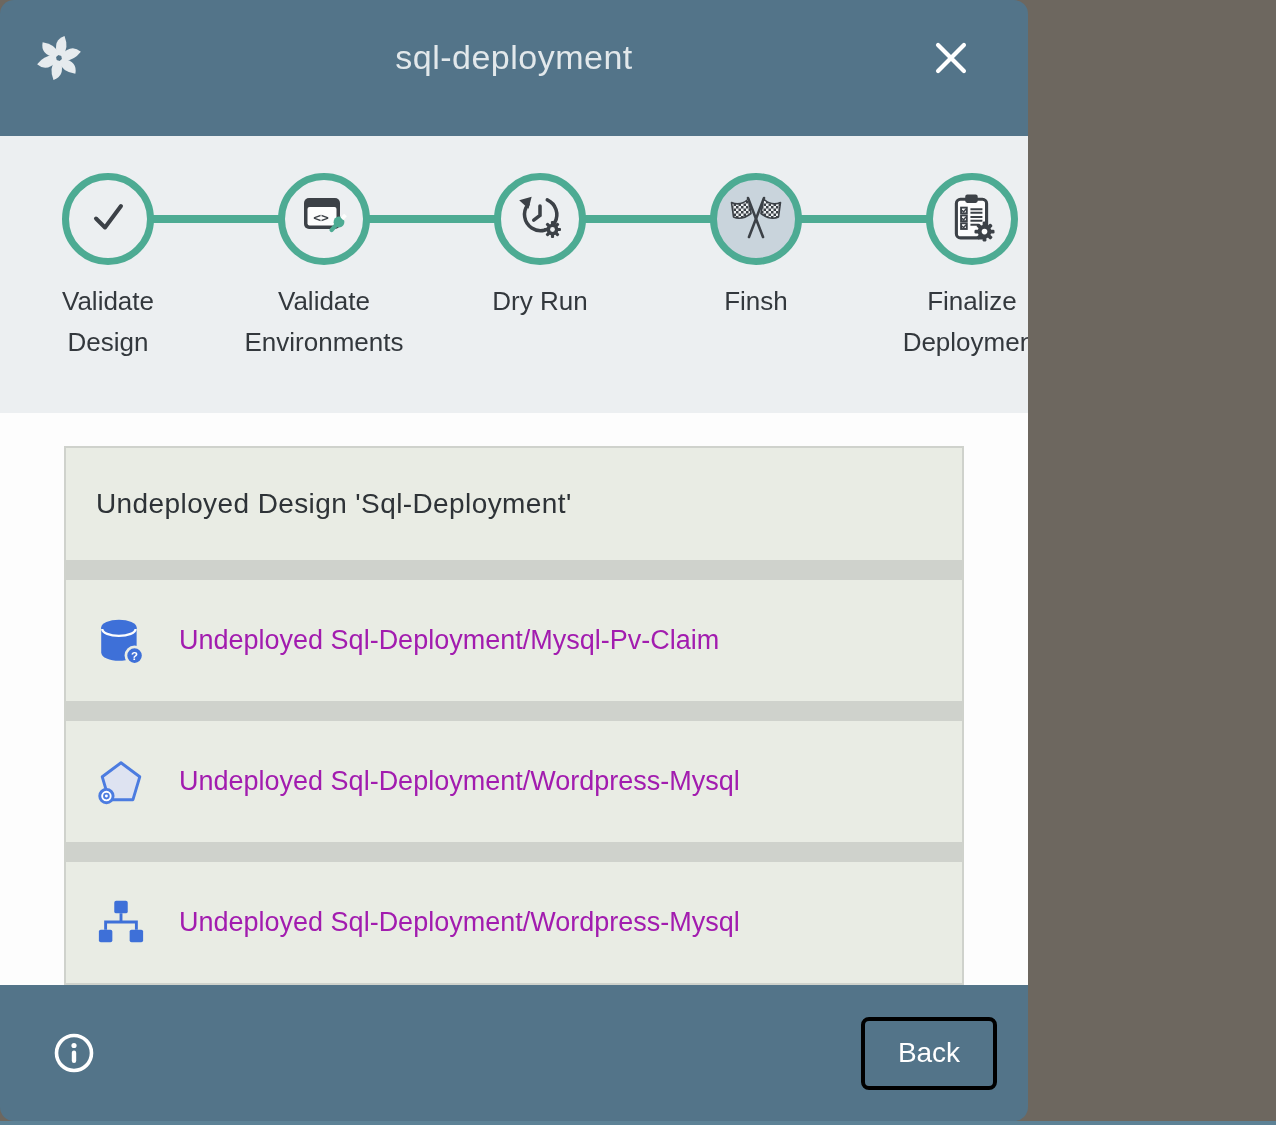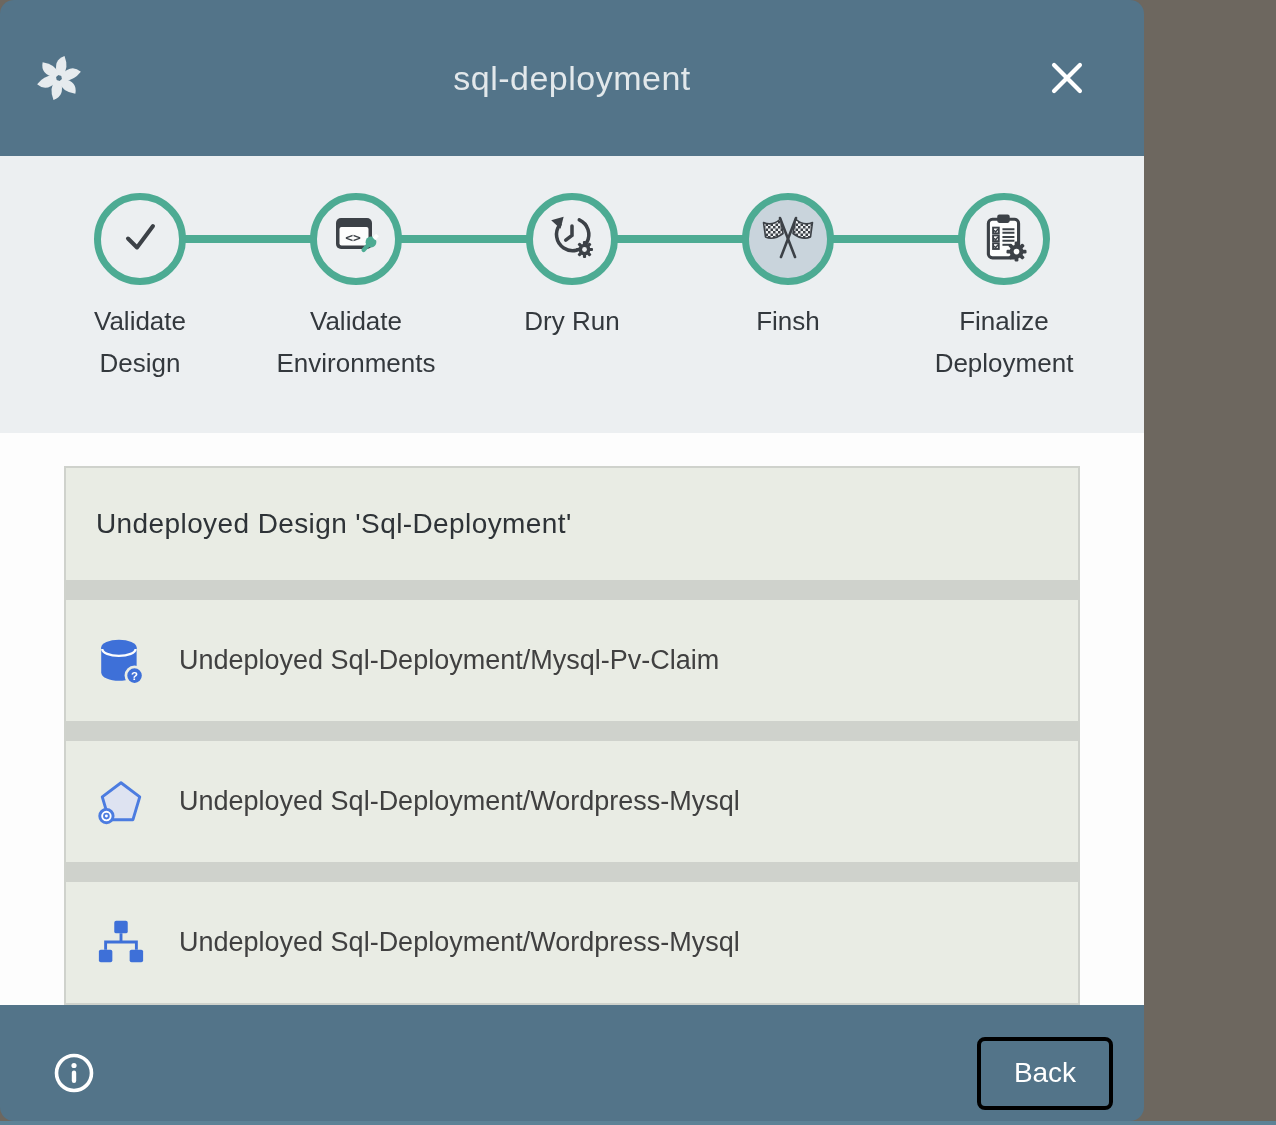--- a/index.html
+++ b/index.html
@@ -4,23 +4,23 @@
 <style>
   html,body{margin:0;padding:0;}
   body{
     width:1276px;height:1125px;
     background:#5d8296;
     font-family:"Liberation Sans", sans-serif;
     position:relative;overflow:hidden;
   }
   .backdrop{position:absolute;left:0;top:0;width:1276px;height:1121px;background:#6d675f;}
   .modal{
-    position:absolute;left:0;top:0;width:1144px;height:1121px;
+    position:absolute;left:0;top:0;width:1028px;height:1121px;
     border-radius:14px;overflow:hidden;
-    display:flex;flex-direction:column;
+    display:flex;flex-direction:column;justify-content:flex-end;
   }
   
   .hdr{height:156px;min-height:156px;background:#537489;position:relative;
        display:flex;align-items:center;justify-content:center;}
   .hdr-title{font-size:34px;color:#e2e8eb;font-weight:400;letter-spacing:.5px;}
   .logo{position:absolute;left:34px;top:53px;width:50px;height:50px;}
   .close-btn{position:absolute;right:56px;top:58px;width:42px;height:42px;
              background:none;border:none;padding:0;cursor:pointer;}
   
   .stepper{background:#eceff1;padding:37px 0 49px;}
@@ -34,21 +34,21 @@
   .step-label{margin-top:16px;font-size:26px;line-height:1.6;color:#33383d;
               text-align:center;max-width:172px;}
   
   .main{flex:1;background:#fdfdfd;padding:33px 64px 0;box-sizing:border-box;}
   .panel{border:2px solid #cfd2cc;background:#cfd2cc;display:flex;
          flex-direction:column;gap:20px;}
   .row{background:#e9ece4;display:flex;align-items:center;min-height:121px;
        padding:0 30px;gap:33px;box-sizing:border-box;}
   .row.header-row{min-height:112px;}
   .row-icon{width:50px;height:50px;flex:0 0 50px;}
-  .row-text{font-size:27px;color:#404040;}
+  .row-text{font-size:27px;color:#a21caf;}
   .header-row .row-text{font-size:28px;color:#2e3337;font-weight:300;letter-spacing:.4px;}
   
   .ftr{height:136px;min-height:136px;background:#537489;display:flex;
        align-items:center;box-sizing:border-box;padding:0 31px 0 52px;gap:32px;}
   .info-btn{margin-right:auto;background:none;border:none;padding:0;cursor:pointer;
             width:44px;height:44px;}
   .btn{height:73px;border-radius:8px;font-size:28px;color:#ffffff;cursor:pointer;
        font-family:"Liberation Sans", sans-serif;}
   .btn-back{width:136px;background:transparent;border:4px solid #000000;}
   .btn-finish{width:148px;background:#4bae98;border:none;

